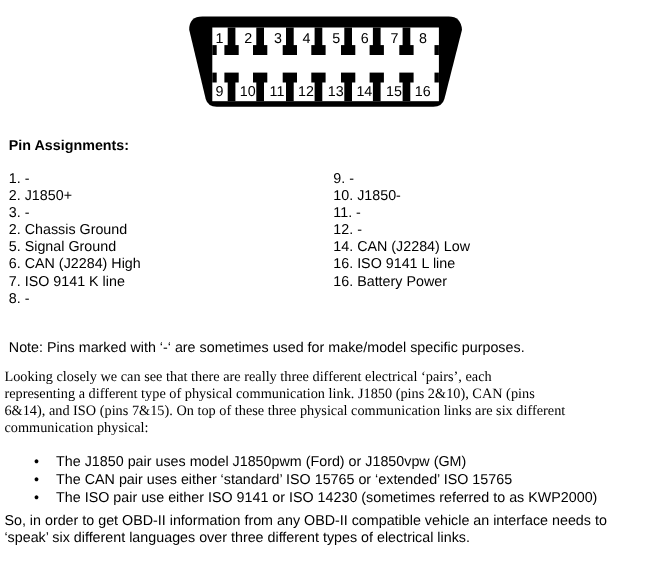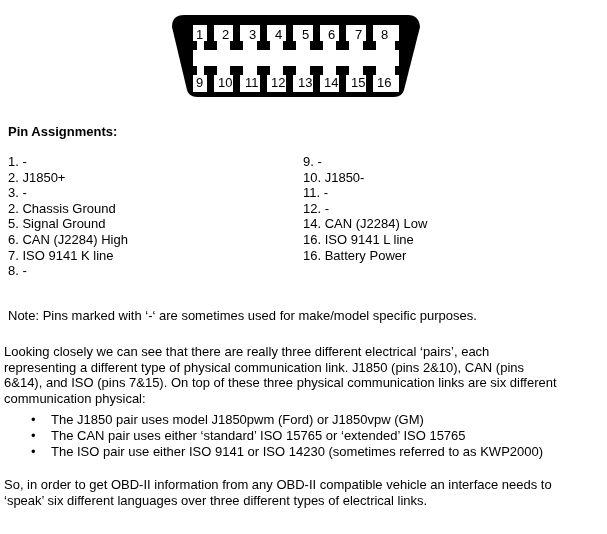--- a/index.html
+++ b/index.html
@@ -106,21 +106,21 @@
   <li>10. J1850-</li>
   <li>11. -</li>
   <li>12. -</li>
   <li>14. CAN (J2284) Low</li>
   <li>16. ISO 9141 L line</li>
   <li>16. Battery Power</li>
 </ul>
 
 <div class="abs" style="left:8px; top:292px;margin-top:16px;">Note:  Pins marked with ‘-‘ are sometimes used for make/model specific purposes.</div>
 
-<div class="para" style="top:344px;">
+<div class="para" style="top:334px;font-family:Liberation Serif, serif;">
   <div>Looking closely we can see that there are really three different electrical ‘pairs’, each</div>
   <div>representing a different type of physical communication link.  J1850 (pins 2&amp;10), CAN (pins</div>
   <div>6&amp;14), and ISO (pins 7&amp;15).  On top of these three physical communication links are six different</div>
   <div>communication physical:</div>
 </div>
 
 <ul class="bullets">
   <li>
     <span class="dot">•</span>
     <span>The J1850 pair uses model J1850pwm (Ford) or J1850vpw (GM)</span>
@@ -128,16 +128,16 @@
   <li>
     <span class="dot">•</span>
     <span>The CAN pair uses either ‘standard’ ISO 15765 or ‘extended’ ISO 15765</span>
   </li>
   <li>
     <span class="dot">•</span>
     <span>The ISO pair use either ISO 9141 or ISO 14230 (sometimes referred to as KWP2000)</span>
   </li>
 </ul>
 
-<div class="para" style="top:477px;">
+<div class="para" style="top:465px;">
   <div>So, in order to get OBD-II information from any OBD-II compatible vehicle an interface needs to</div>
   <div>‘speak’ six different languages over three different types of electrical links.</div>
 </div>
 
 </body></html>

